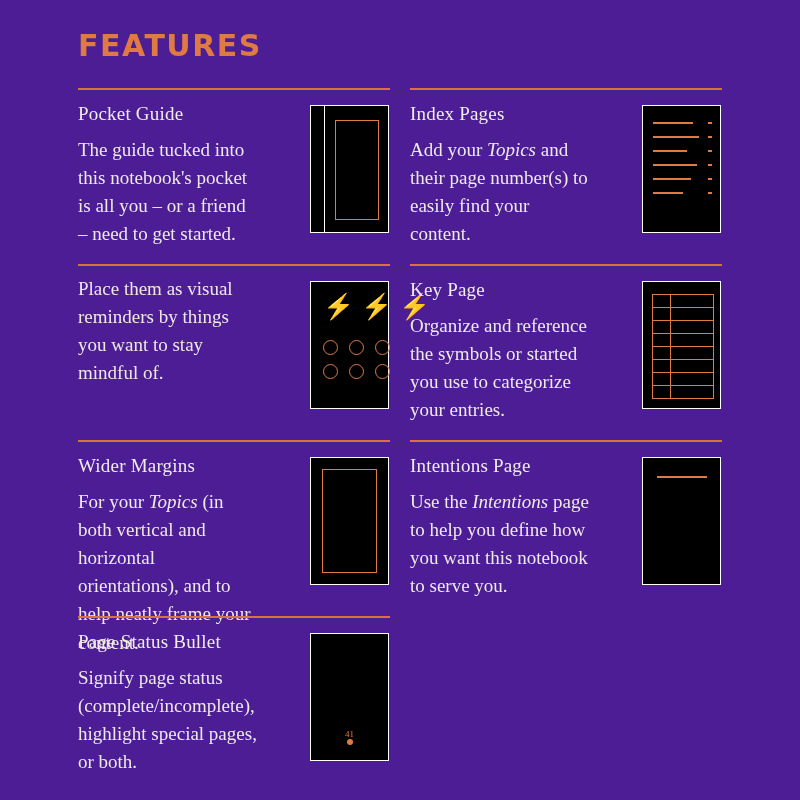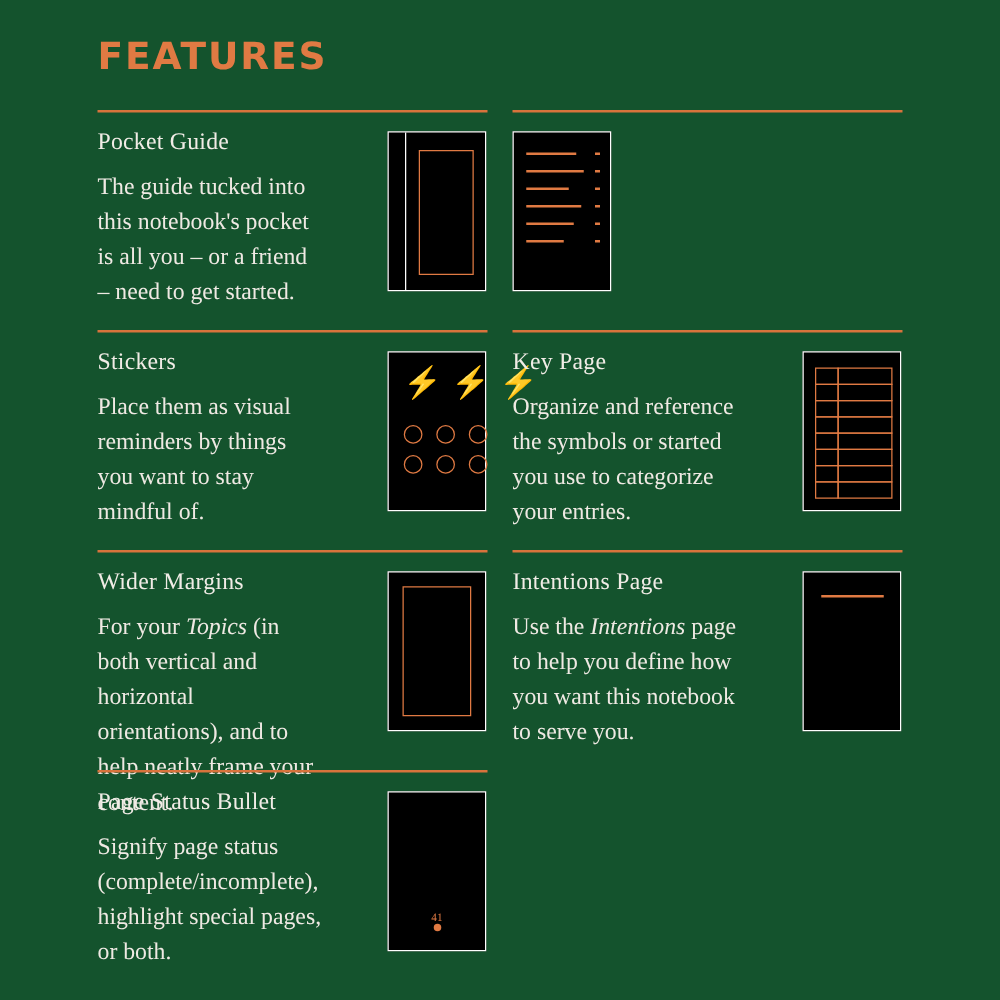--- a/index.html
+++ b/index.html
@@ -5,21 +5,21 @@
   * { box-sizing: border-box; }
   html, body {
     margin: 0; padding: 0;
     width: 800px; height: 800px;
     background: #000000;
     font-family: "Liberation Serif", serif;
   }
   .page {
     position: relative;
     width: 800px; height: 800px;
-    background: #14532d;
+    background: #4c1d95;
     overflow: hidden;
   }
   .title {
     position: absolute;
     left: 78px; top: 28px;
     font-family: "DejaVu Sans", sans-serif;
     font-weight: bold;
     font-size: 30px;
     letter-spacing: 1.5px;
     color: #e07a43;
@@ -165,20 +165,24 @@
           <div class="nb">
             <div class="pg-line"></div>
             <div class="pg-inner"></div>
           </div>
         </div>
       </div>
     </div>
 
     <div class="cell">
       <div class="cell-inner">
+        <div class="text-col">
+          <div class="cell-title">Index Pages</div>
+          <div class="cell-body"><span>Add your </span><em>Topics</em><span> and their page number(s) to easily find your content.</span></div>
+        </div>
         <div class="art">
           <div class="nb">
             <div class="ix">
               <div class="ix-row">
                   <div class="ix-bar" style="width:40px"></div>
                   <div class="ix-dot"></div>
                 </div>
               <div class="ix-row">
                   <div class="ix-bar" style="width:46px"></div>
                   <div class="ix-dot"></div>
@@ -201,21 +205,20 @@
                 </div>
             </div>
           </div>
         </div>
       </div>
     </div>
 
     <div class="cell">
       <div class="cell-inner">
         <div class="text-col">
-          <div class="cell-title">Stickers</div>
           <div class="cell-body">Place them as visual reminders by things you want to stay mindful of.</div>
         </div>
         <div class="art">
           <div class="nb">
             <div class="st-bolts">
               <div class="bolt">⚡</div>
               <div class="bolt">⚡</div>
               <div class="bolt">⚡</div>
             </div>
             <div class="st-dots">

